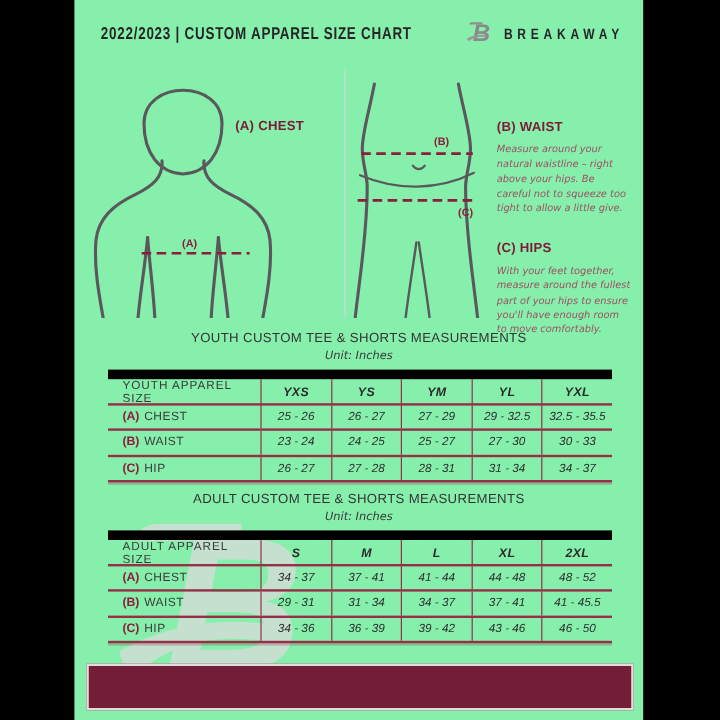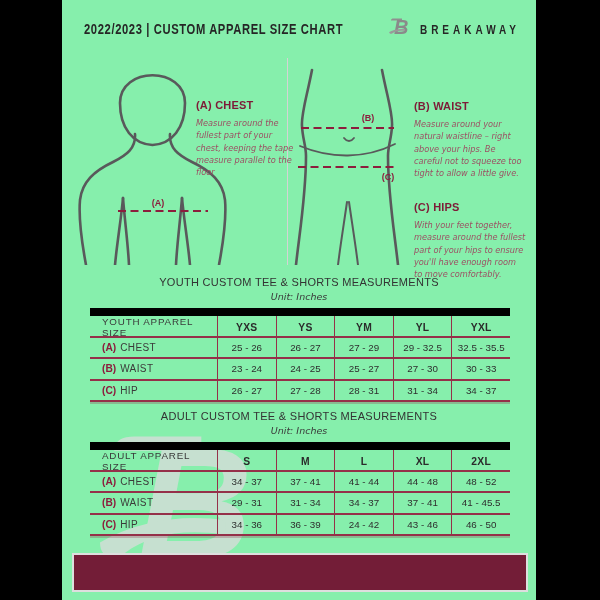--- a/index.html
+++ b/index.html
@@ -35,21 +35,21 @@
   .sec-unit  { position:absolute; left:0; width:100%; text-align:center; font-style:italic;
                font-size:9.5px; color:#3a3a3a; font-family:"DejaVu Sans", sans-serif; }
 
   
   .size-table { position:absolute; left:28px; width:420px; border-top:8px solid #000000;
                 box-shadow:0 2px 0 rgba(149,48,73,0.28); z-index:2; }
   .trow { display:grid; grid-template-columns:127px repeat(5,1fr);
           border-bottom:2px solid #953049; height:21.5px; }
   .cell { display:flex; align-items:center; justify-content:center; font-size:9.8px;
           color:#2e2e2e; height:100%; }
-  .cell + .cell { border-left:1.4px solid #953049; }
+  .cell + .cell { border-left:1.4px solid #953049;font-style:italic; }
   .cell.lab { justify-content:flex-start; padding-left:12px; }
   .colhead { font-weight:bold; font-size:10.3px; letter-spacing:0.3px; color:#2b2b2b; }
   .colhead.lab { font-weight:normal; font-size:9.8px; letter-spacing:0.8px; color:#3a3a3a; }
   .pref { color:#8c1d3d; font-weight:bold; margin-right:4px; font-size:10.2px; }
   .lbl  { color:#3b3a39; font-weight:normal; font-size:10px; letter-spacing:0.4px; }
 
   
   .watermark { position:absolute; left:16px; top:408px; z-index:1; opacity:0.75; }
   .footer-bar { position:absolute; left:10px; top:553px; width:456px; height:39px;
                 background:#731d37; border:2px solid #dedede; z-index:3; }
@@ -102,21 +102,20 @@
         <path d="M58 144 C61 165 65 190 67 207" stroke-width="2"></path>
       </g>
       <path d="M10 70 L103 70" stroke="#8c1d3d" stroke-width="2.2" stroke-dasharray="8 4.5"></path>
       <path d="M7 109 L105 109" stroke="#8c1d3d" stroke-width="2.2" stroke-dasharray="8 4.5"></path>
       <text x="77" y="63" text-anchor="middle" font-size="9" font-weight="bold" fill="#8c1d3d">(B)</text>
       <text x="97" y="122" text-anchor="middle" font-size="9" font-weight="bold" fill="#8c1d3d">(C)</text>
     </svg>
 
     <div class="g-col col-chest">
       <div class="g-head">(A) CHEST</div>
-      <div class="g-desc">Measure around the fullest part of your chest, keeping the tape measure parallel to the floor</div>
     </div>
     <div class="g-col col-hips">
       <div class="g-head">(C) HIPS</div>
       <div class="g-desc">With your feet together, measure around the fullest part of your hips to ensure you'll have enough room to move comfortably.</div>
     </div>
     <div class="g-col col-waist">
       <div class="g-head">(B) WAIST</div>
       <div class="g-desc">Measure around your natural waistline – right above your hips. Be careful not to squeeze too tight to allow a little give.</div>
     </div>
 
@@ -209,21 +208,21 @@
         <div class="cell">37 - 41</div>
         <div class="cell">41 - 45.5</div>
       </div>
       <div class="trow">
         <div class="cell lab">
           <span class="pref">(C)</span>
           <span class="lbl">HIP</span>
         </div>
         <div class="cell">34 - 36</div>
         <div class="cell">36 - 39</div>
-        <div class="cell">24 - 42</div>
+        <div class="cell">39 - 42</div>
         <div class="cell">43 - 46</div>
         <div class="cell">46 - 50</div>
       </div>
     </div>
 
     <div class="footer-bar"></div>
   </div>
 </div>
 
 </body></html>

